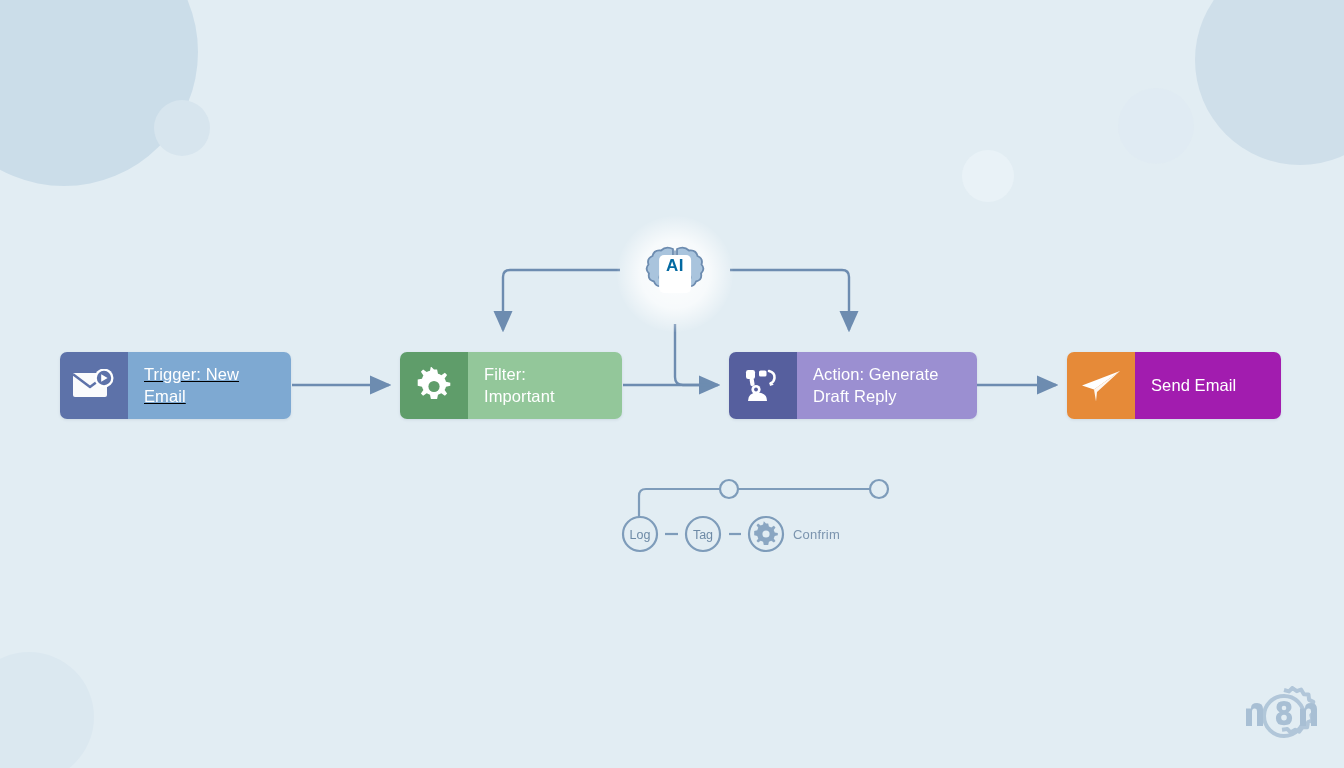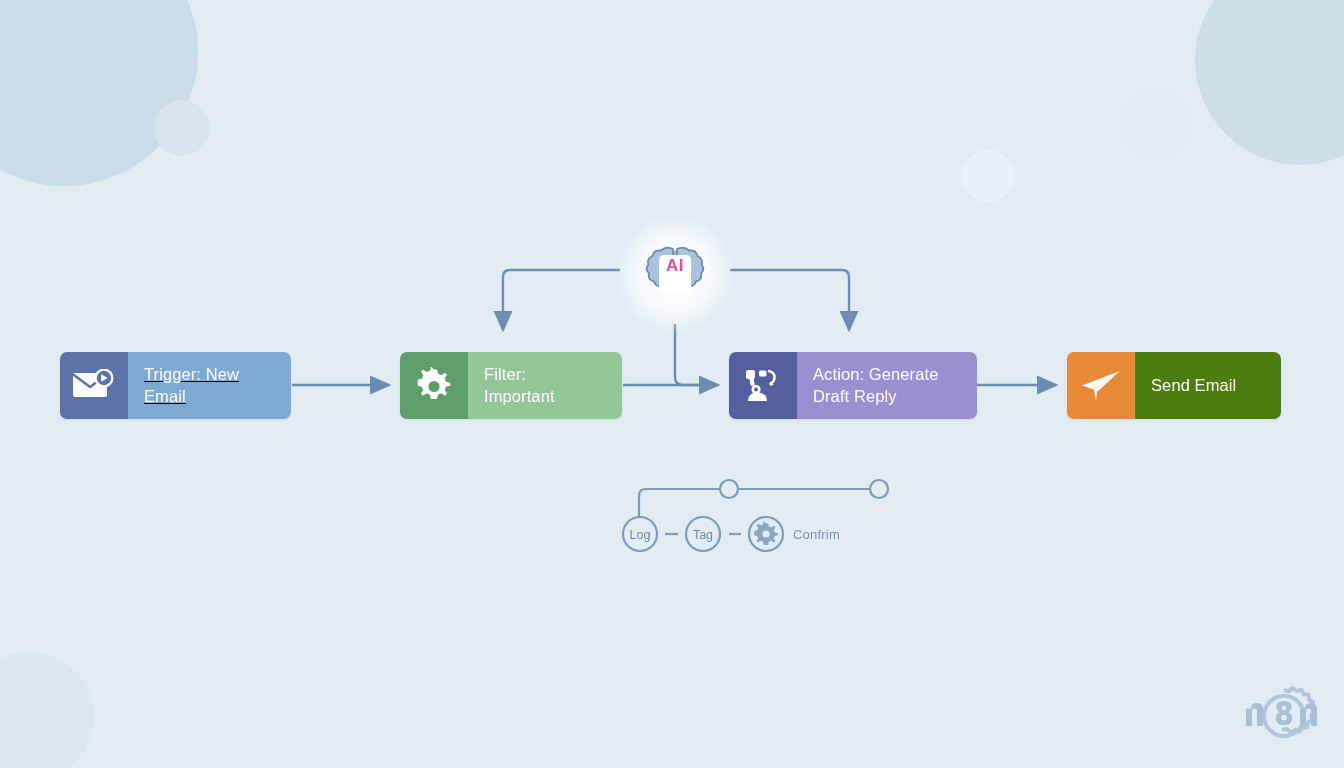--- a/index.html
+++ b/index.html
@@ -55,21 +55,21 @@
   #node-filter  { left: 400px; top: 352px; width: 222px; height: 67px; }
   #node-filter .node-icon   { background: #5f9d6a; }
   #node-filter .node-label  { background: #93c79a; }
 
   #node-action  { left: 729px; top: 352px; width: 248px; height: 67px; }
   #node-action .node-icon   { background: #565f9e; }
   #node-action .node-label  { background: #9b8fd1; }
 
   #node-send    { left: 1067px; top: 352px; width: 214px; height: 67px; }
   #node-send .node-icon     { background: #e68a38; }
-  #node-send .node-label    { background: #4d7c0f; }
+  #node-send .node-label    { background: #a21caf; }
 
   
   #ai-hub {
     position: absolute;
     left: 625px; top: 224px;
     width: 100px; height: 100px;
     display: flex; align-items: center; justify-content: center;
   }
   #ai-hub .glow {
     position: absolute; inset: -8px;
@@ -79,21 +79,21 @@
   #ai-hub .brain-wrap { position: relative; width: 66px; height: 62px; }
   #ai-hub .ai-chip {
     position: absolute;
     left: 50%; top: 50%;
     transform: translate(-50%,-50%);
     background: #ffffff;
     border-radius: 5px;
     padding: 2px 7px 19px;
     font-size: 17px;
     font-weight: 700;
-    color: #ec4899;
+    color: #0369a1;
     letter-spacing: .4px;
     line-height: 1;
   }
 
   
   #wires { position: absolute; left: 0; top: 0; width: 1344px; height: 768px; }
 
   
   #mini-flow { position: absolute; left: 609px; top: 465px; width: 300px; height: 100px; }
   #mini-flow .mf-label {

